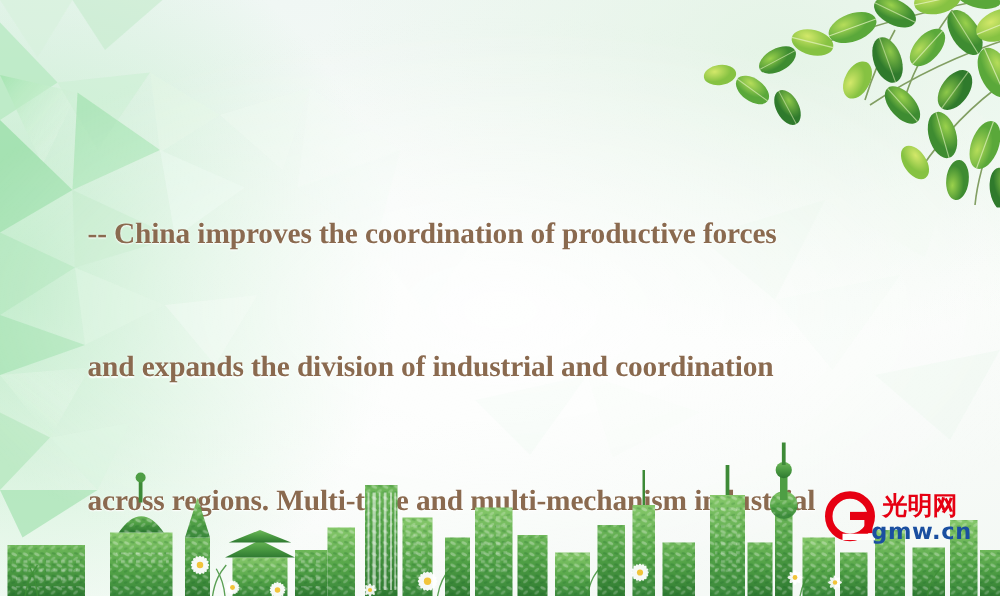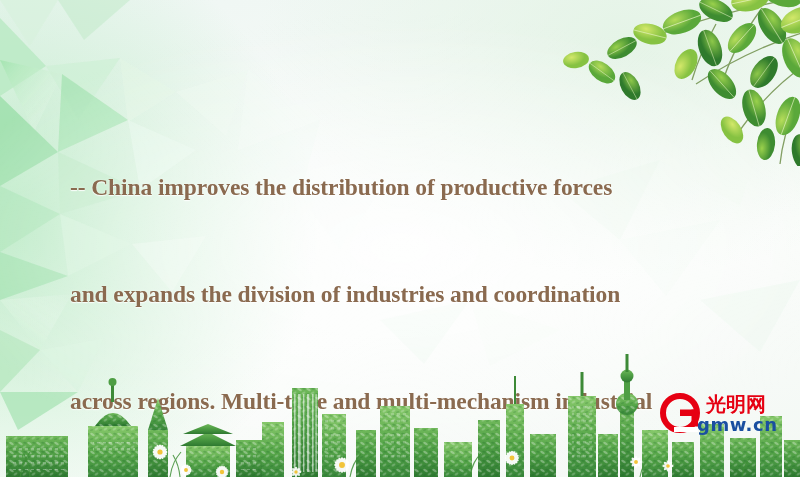--- a/index.html
+++ b/index.html
@@ -252,22 +252,22 @@
       <g transform="translate(256,158) rotate(-84)">
           <ellipse rx="16" ry="9" fill="url(#lf2)"></ellipse>
         </g>
       <g transform="translate(222,144) rotate(56)">
           <ellipse rx="15" ry="9" fill="url(#lf3)"></ellipse>
         </g>
     </g>
   </svg>
 
   <div class="headline">
-    <span class="ln">-- China improves the distribution of productive forces</span>
-    <span class="ln">and expands the division of industries and coordination</span>
+    <span class="ln">-- China improves the coordination of productive forces</span>
+    <span class="ln">and expands the division of industrial and coordination</span>
     <span class="ln">across regions. Multi-type and multi-mechanism industrial</span>
     
     
     
     
   </div>
 
   <svg class="skyline" viewBox="0 0 800 135" preserveAspectRatio="none">
     <defs>
       <linearGradient id="bld" x1="0" y1="0" x2="0" y2="1">

